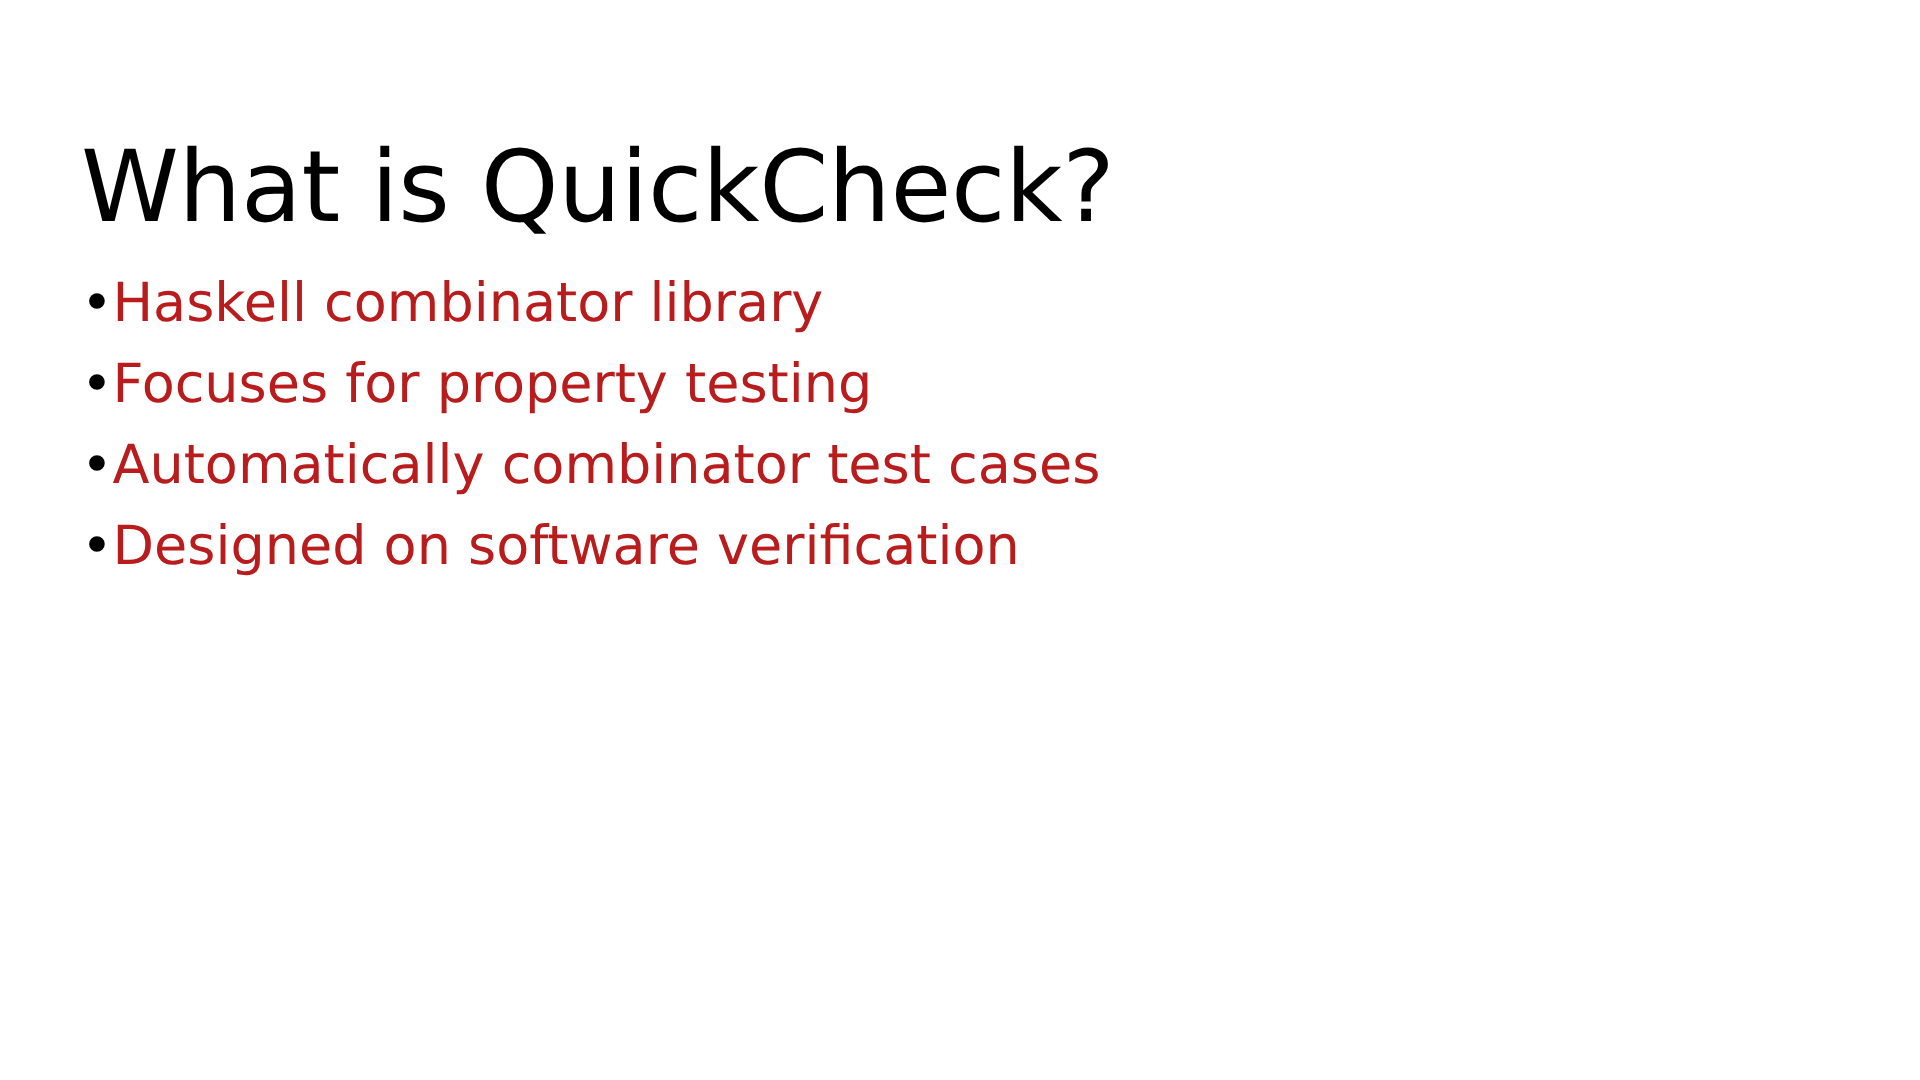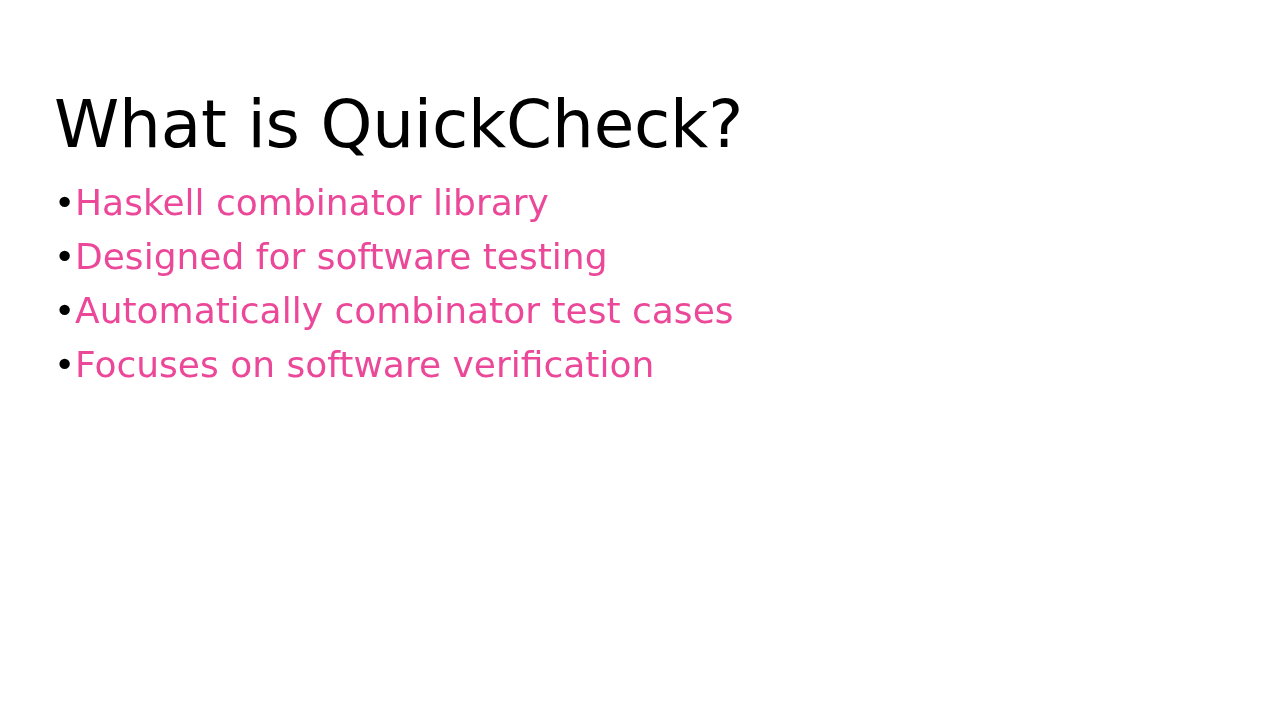--- a/index.html
+++ b/index.html
@@ -68,47 +68,47 @@
     font-size: 36px;
     line-height: 42px;
     color: #000000;
     text-align: left;
   }
 
   .bullet-text {
     display: inline-block;
     font-size: 36px;
     line-height: 42px;
-    color: #ec4899;
+    color: #b91c1c;
   }
 </style>
 </head>
 <body>
 
 <div class="slide">
 
   <h1 class="slide-title">What is QuickCheck?</h1>
 
   <ul class="bullet-list">
 
     <li class="bullet-item">
       <span class="bullet-marker">•</span>
       <span class="bullet-text">Haskell combinator library</span>
     </li>
 
     <li class="bullet-item">
       <span class="bullet-marker">•</span>
-      <span class="bullet-text">Designed for software testing</span>
+      <span class="bullet-text">Focuses for property testing</span>
     </li>
 
     <li class="bullet-item">
       <span class="bullet-marker">•</span>
       <span class="bullet-text">Automatically combinator test cases</span>
     </li>
 
     <li class="bullet-item">
       <span class="bullet-marker">•</span>
-      <span class="bullet-text">Focuses on software verification</span>
+      <span class="bullet-text">Designed on software verification</span>
     </li>
 
   </ul>
 
 </div>
 
 </body></html>

